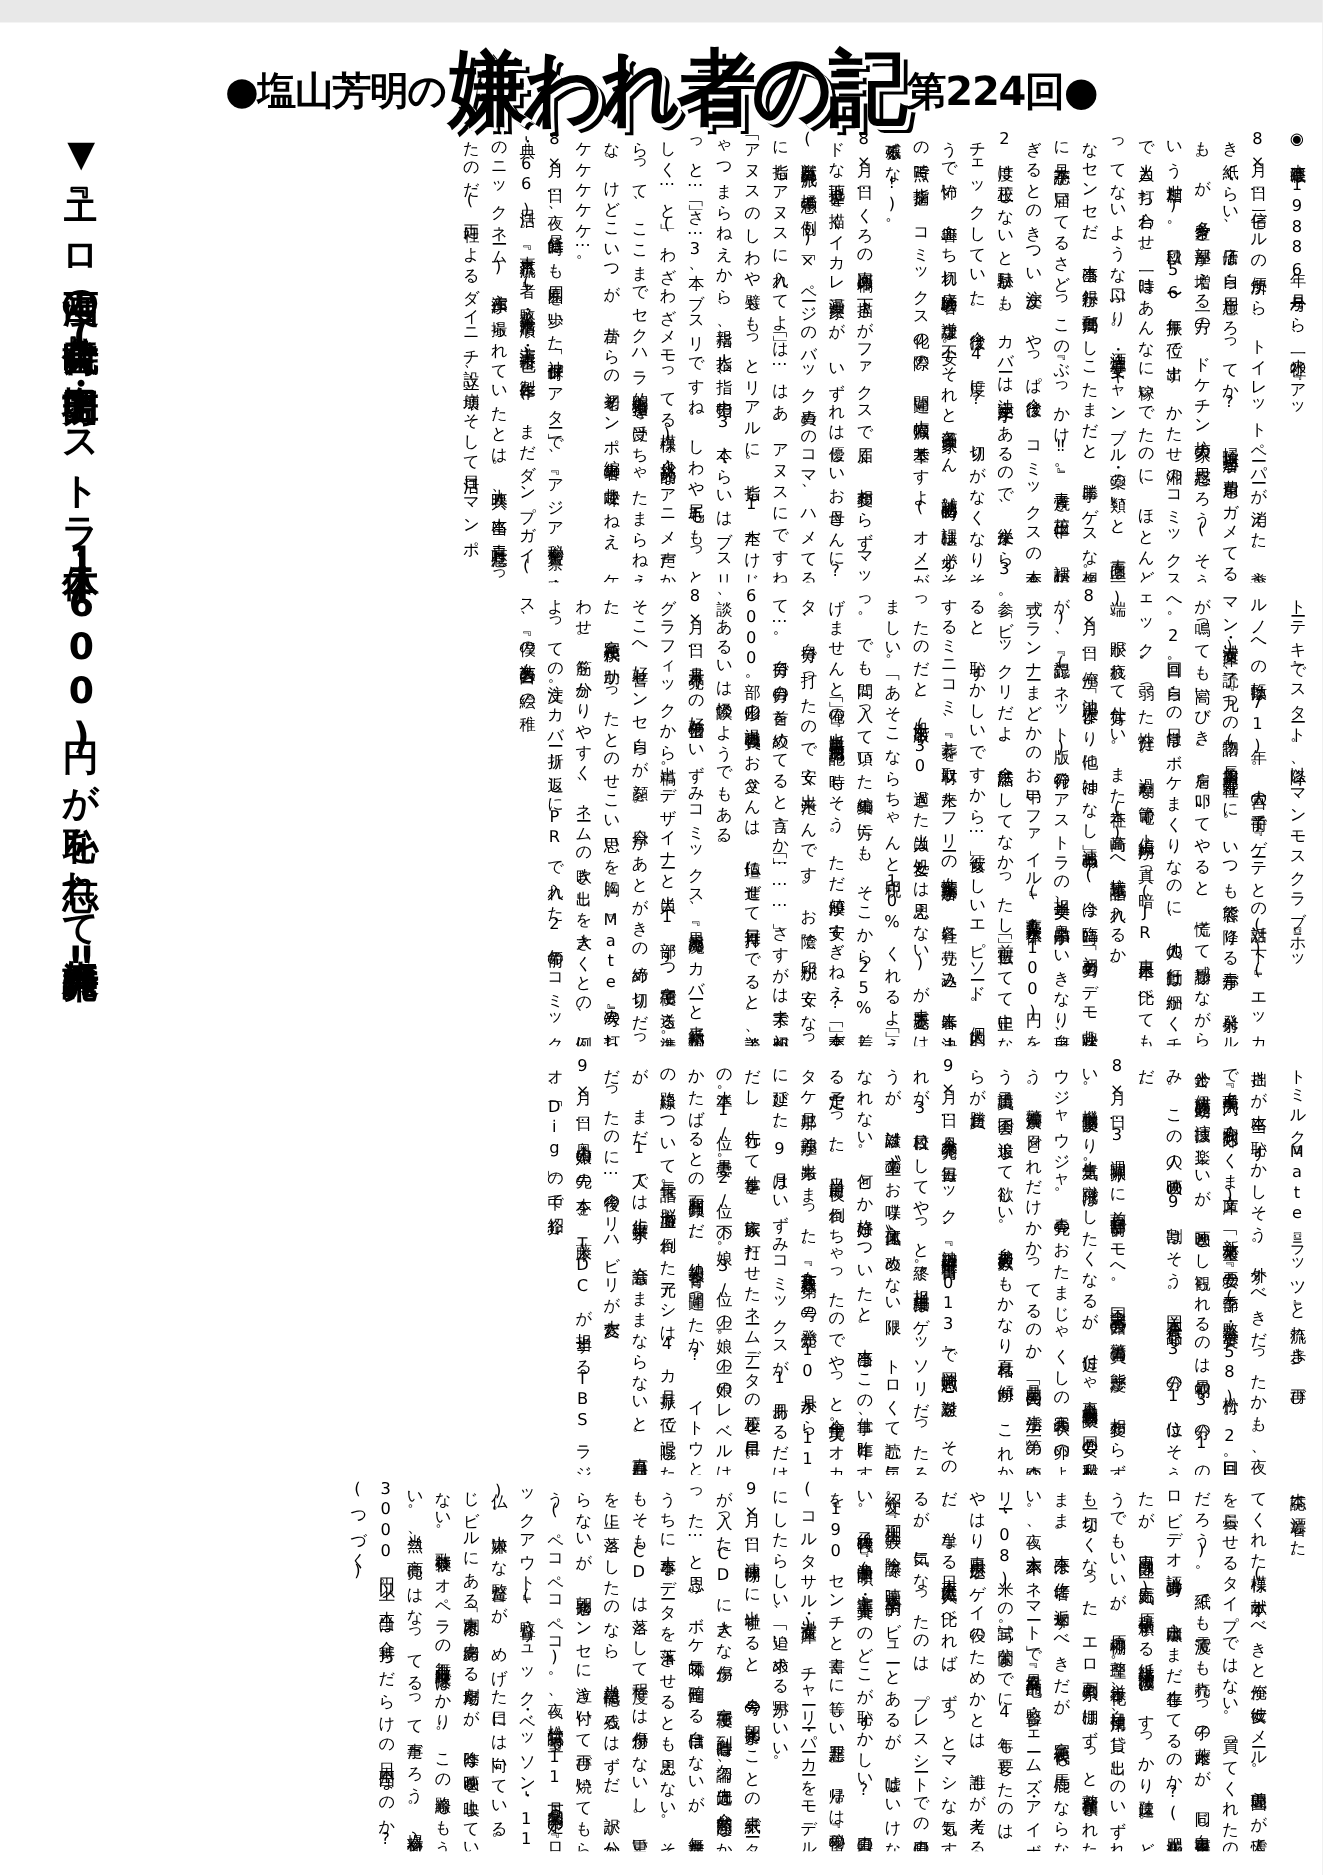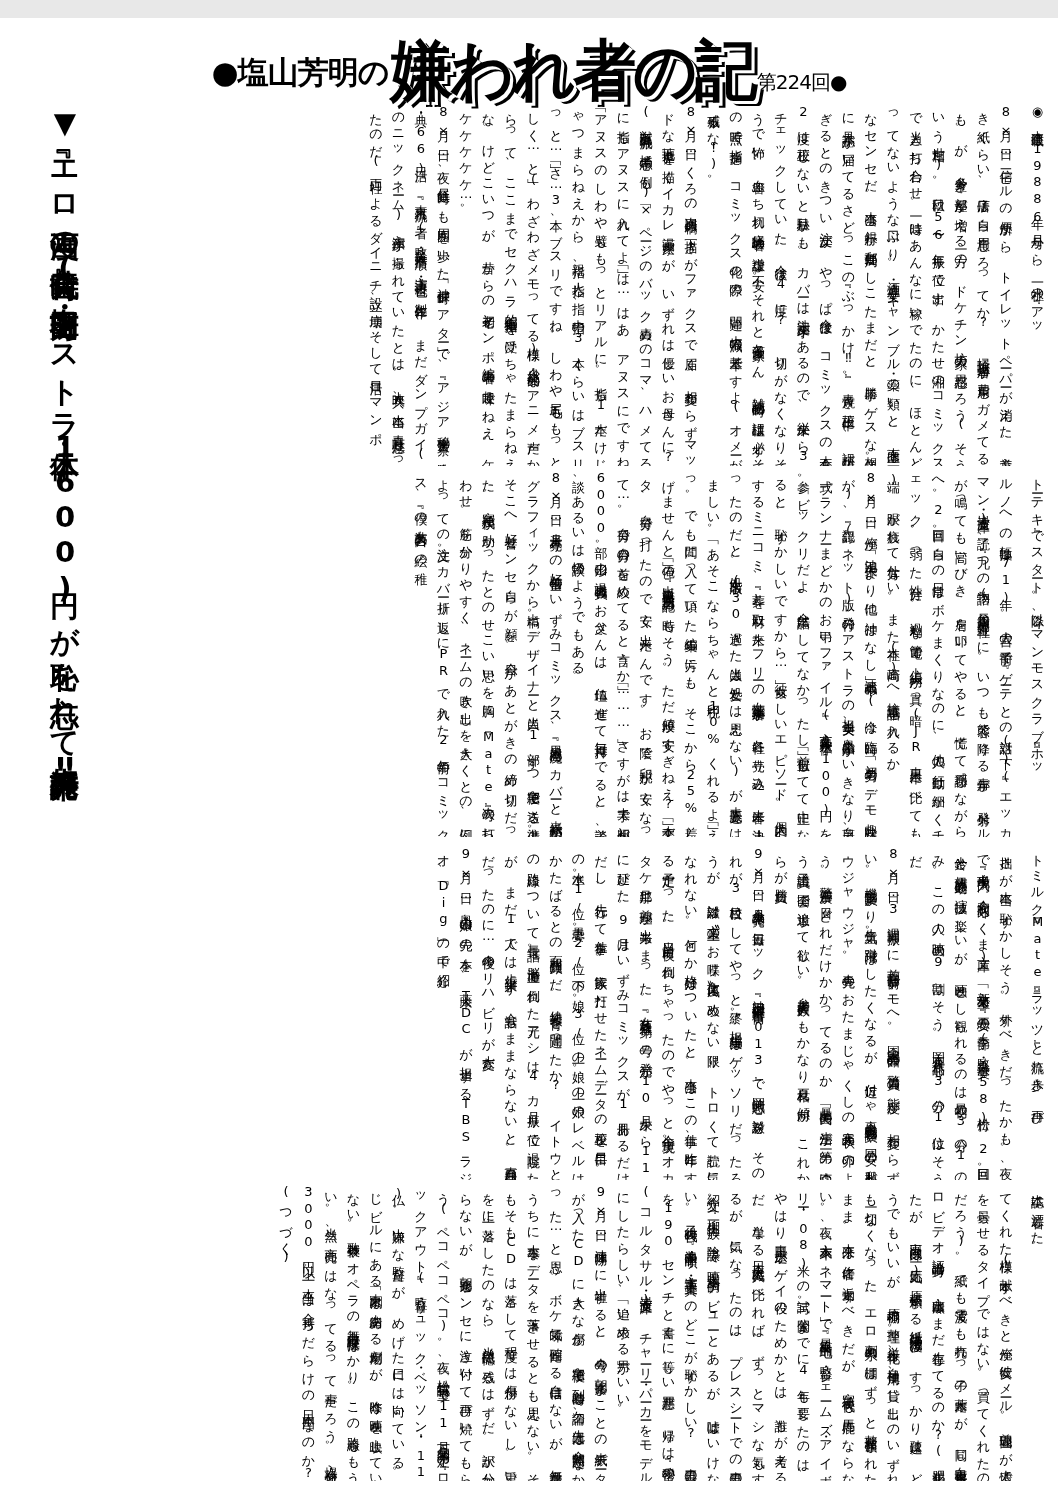--- a/index.html
+++ b/index.html
@@ -15,21 +15,21 @@
   }
   .author-prefix{
     font-size:31px;font-weight:900;letter-spacing:-1px;margin-bottom:8px;white-space:nowrap;
   }
   .column-title{
     font-size:63px;font-weight:900;letter-spacing:-3px;line-height:1;white-space:nowrap;
     text-shadow:3px 3px 0 #fff,6px 5px 0 #000;
     transform:scaleY(1.05);
   }
   .episode-number{
-    font-size:20px;font-weight:400;letter-spacing:-1px;margin-bottom:6px;white-space:nowrap;
+    font-size:32px;font-weight:700;letter-spacing:-1px;margin-bottom:6px;white-space:nowrap;
   }
   
   .headline-vertical{
     position:absolute;left:40px;top:88px;height:1400px;width:50px;
     writing-mode:vertical-rl;text-orientation:upright;
     font-size:29px;font-weight:900;letter-spacing:1px;line-height:50px;
     white-space:nowrap;overflow:hidden;
   }
   
   .band{

